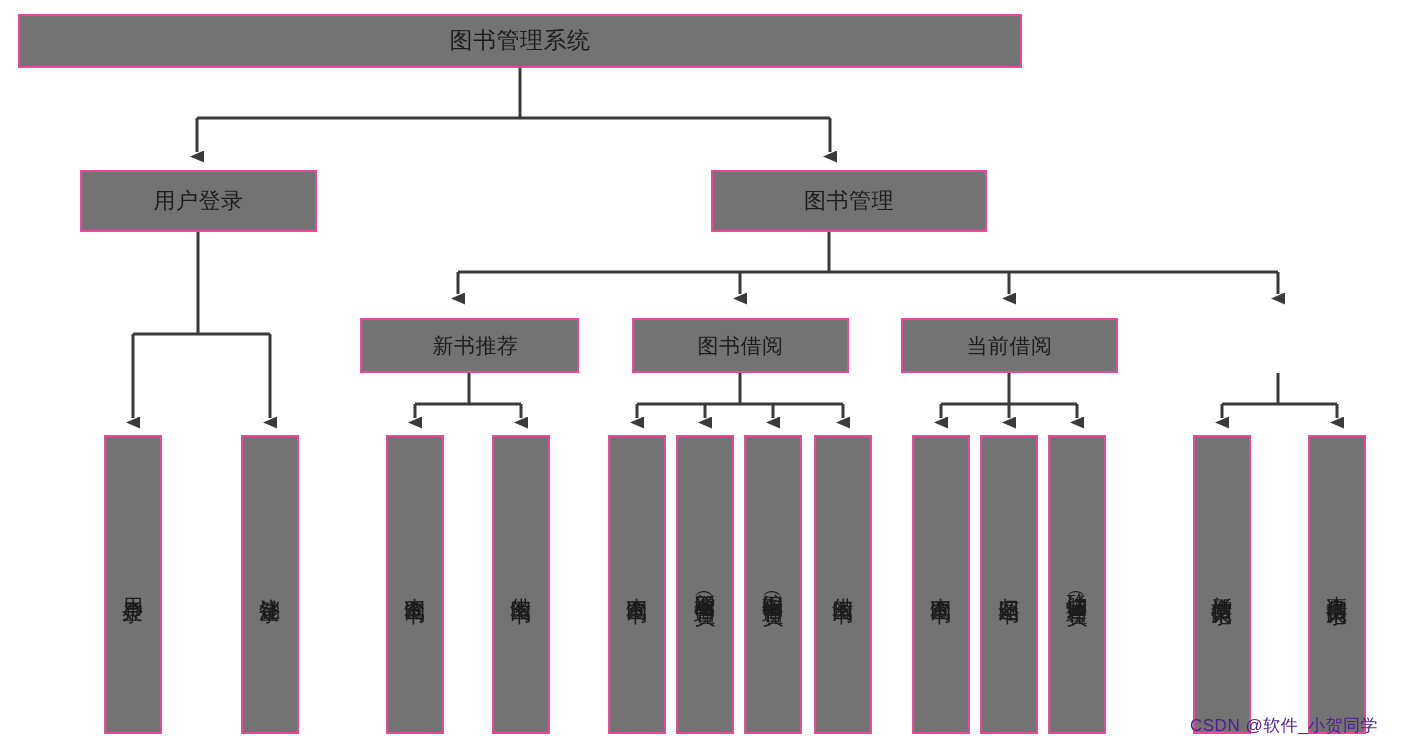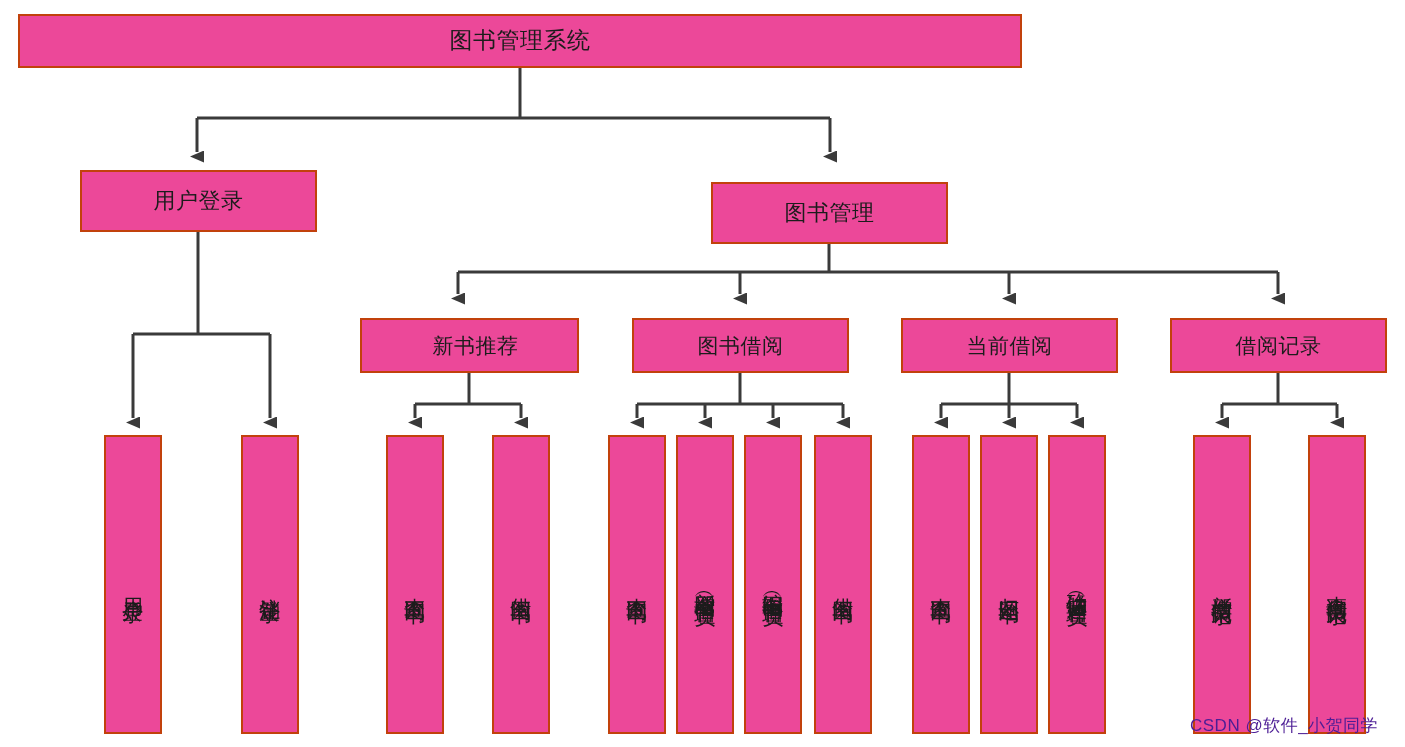--- a/index.html
+++ b/index.html
@@ -23,22 +23,22 @@
     position: absolute;
     left: 0;
     top: 0;
     width: 1405px;
     height: 747px;
     display: block;
   }
   .node-box {
     position: absolute;
     box-sizing: border-box;
-    background: #ec4899;
-    border: 2px solid #c2410c;
+    background: #737373;
+    border: 2px solid #ec4899;
     display: flex;
     align-items: center;
     justify-content: center;
     overflow: hidden;
   }
   .node-label-h {
     font-size: 22px;
     color: #1c1c1c;
     line-height: 1.1;
     white-space: nowrap;
@@ -140,39 +140,36 @@
   </svg>
 
   <div class="node-box root" style="left:18px; top:14px; width:1004px; height:54px;">
     <span class="node-label-h">图书管理系统</span>
   </div>
 
   <div class="node-box level2" style="left:80px; top:170px; width:237px; height:62px;">
     <span class="node-label-h">用户登录</span>
   </div>
 
-  <div class="node-box level2" style="left:711px; top:170px; width:237px; height:62px;margin-top:12px;">
+  <div class="node-box level2" style="left:711px; top:170px; width:276px; height:62px;">
     <span class="node-label-h">图书管理</span>
   </div>
 
   <div class="node-box level3" style="left:360px; top:318px; width:219px; height:55px;padding-left:12px;">
     <span class="node-label-h">新书推荐</span>
   </div>
 
   <div class="node-box level3" style="left:632px; top:318px; width:217px; height:55px;">
     <span class="node-label-h">图书借阅</span>
   </div>
 
   <div class="node-box level3" style="left:901px; top:318px; width:217px; height:55px;text-align:right;">
     <span class="node-label-h">当前借阅</span>
   </div>
 
-  <div class="node-box level3" style="left:1170px; top:318px; width:217px; height:55px;">
-    <span class="node-label-h">借阅记录</span>
-  </div>
 
   <div class="node-box leaf" style="left:104px; top:435px; width:58px; height:299px;">
     <span class="node-label-v">用户登录</span>
   </div>
 
   <div class="node-box leaf" style="left:241px; top:435px; width:58px; height:299px;">
     <span class="node-label-v">注销登录</span>
   </div>
 
   <div class="node-box leaf" style="left:386px; top:435px; width:58px; height:299px;">

